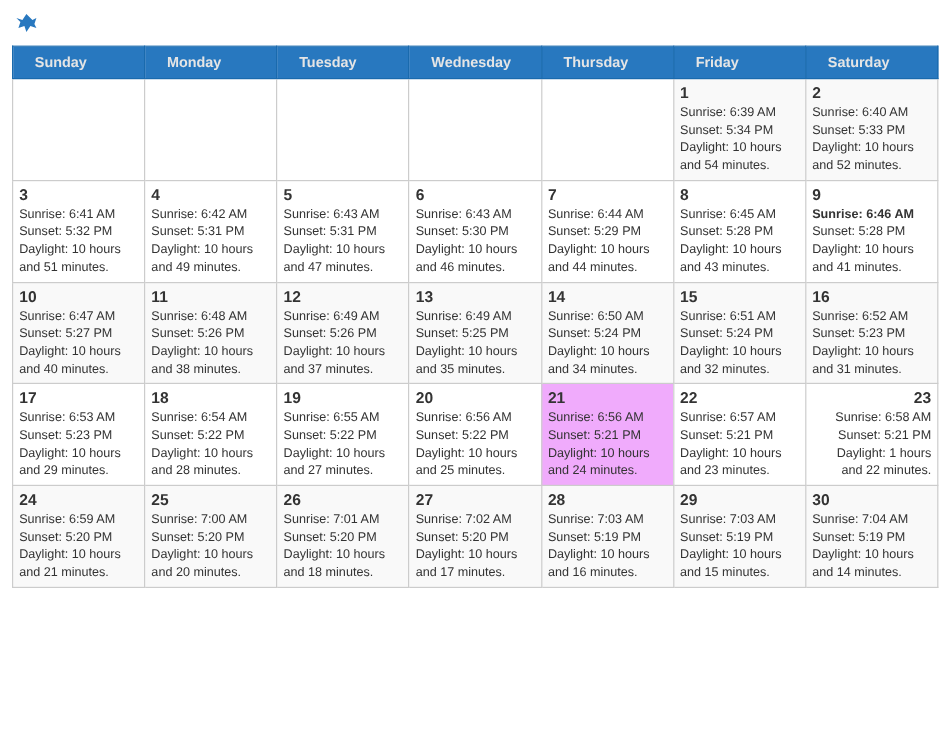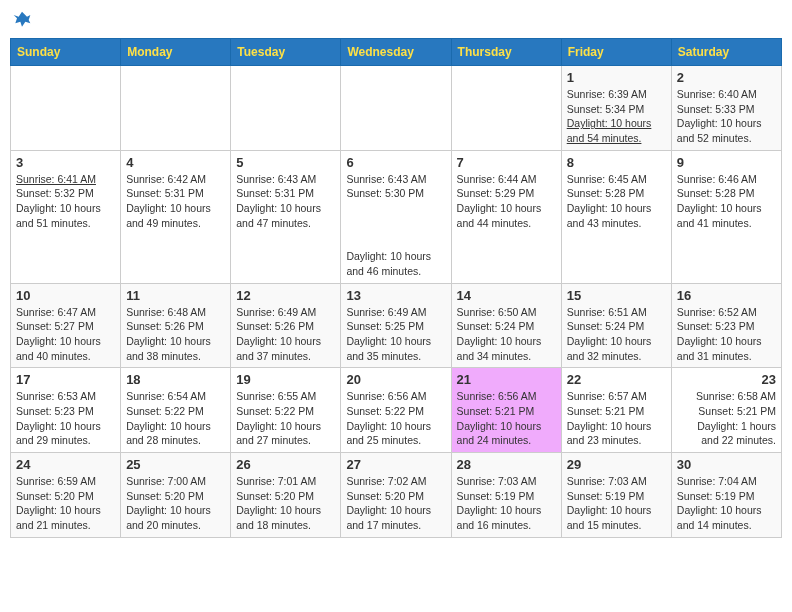--- a/index.html
+++ b/index.html
@@ -46,25 +46,25 @@
       font-size: 16px;
       color: #555;
     }
     .calendar {
       width: 100%;
       border-collapse: collapse;
       border: 1px solid #ccc;
     }
     .calendar th {
       background: #2878bf;
-      color: #fde047;
+      color: #e5e5e5;
       font-size: 12px;
       font-weight: bold;
       text-align: left;
-      padding: 6px 6px;
+      padding: 6px 18px;
       border: 1px solid #1a6aad;
     }
     .calendar td {
       vertical-align: top;
       border: 1px solid #ccc;
       padding: 4px 5px;
       font-size: 10.5px;
       color: #333;
       width: 108px;
       min-height: 80px;
@@ -126,37 +126,37 @@
         <td class="empty-cell"></td>
         <td class="empty-cell"></td>
         <td class="empty-cell"></td>
         <td class="empty-cell"></td>
         <td class="empty-cell"></td>
         <td style="background: rgb(249, 249, 249);">
           <span class="day-number">1</span>
           <div class="cell-content">
             <span style="display: block;">Sunrise: 6:39 AM</span>
             <span style="display: block;">Sunset: 5:34 PM</span>
-            <span style="display: block; text-decoration: underline;">Daylight: 10 hours and 54 minutes.</span>
+            <span style="display: block;">Daylight: 10 hours and 54 minutes.</span>
           </div>
         </td>
         <td style="background: rgb(249, 249, 249);">
           <span class="day-number">2</span>
           <div class="cell-content">
             <span style="display: block;">Sunrise: 6:40 AM</span>
             <span style="display: block;">Sunset: 5:33 PM</span>
             <span style="display: block;">Daylight: 10 hours and 52 minutes.</span>
           </div>
         </td>
       </tr>
       <tr>
         <td style="background: rgb(255, 255, 255);">
           <span class="day-number">3</span>
           <div class="cell-content">
-            <span style="display: block; text-decoration: underline;">Sunrise: 6:41 AM</span>
+            <span style="display: block;">Sunrise: 6:41 AM</span>
             <span style="display: block;">Sunset: 5:32 PM</span>
             <span style="display: block;">Daylight: 10 hours and 51 minutes.</span>
           </div>
         </td>
         <td style="background: rgb(255, 255, 255);">
           <span class="day-number">4</span>
           <div class="cell-content">
             <span style="display: block;">Sunrise: 6:42 AM</span>
             <span style="display: block;">Sunset: 5:31 PM</span>
             <span style="display: block;">Daylight: 10 hours and 49 minutes.</span>
@@ -168,21 +168,21 @@
             <span style="display: block;">Sunrise: 6:43 AM</span>
             <span style="display: block;">Sunset: 5:31 PM</span>
             <span style="display: block;">Daylight: 10 hours and 47 minutes.</span>
           </div>
         </td>
         <td style="background: rgb(255, 255, 255);">
           <span class="day-number">6</span>
           <div class="cell-content">
             <span style="display: block;">Sunrise: 6:43 AM</span>
             <span style="display: block;">Sunset: 5:30 PM</span>
-            <span style="display: block; margin-top: 48px;">Daylight: 10 hours and 46 minutes.</span>
+            <span style="display: block;">Daylight: 10 hours and 46 minutes.</span>
           </div>
         </td>
         <td style="background: rgb(255, 255, 255);">
           <span class="day-number">7</span>
           <div class="cell-content">
             <span style="display: block;">Sunrise: 6:44 AM</span>
             <span style="display: block;">Sunset: 5:29 PM</span>
             <span style="display: block;">Daylight: 10 hours and 44 minutes.</span>
           </div>
         </td>
@@ -190,21 +190,21 @@
           <span class="day-number">8</span>
           <div class="cell-content">
             <span style="display: block;">Sunrise: 6:45 AM</span>
             <span style="display: block;">Sunset: 5:28 PM</span>
             <span style="display: block;">Daylight: 10 hours and 43 minutes.</span>
           </div>
         </td>
         <td style="background: rgb(255, 255, 255);">
           <span class="day-number">9</span>
           <div class="cell-content">
-            <span style="display: block;">Sunrise: 6:46 AM</span>
+            <span style="display: block; font-weight: bold;">Sunrise: 6:46 AM</span>
             <span style="display: block;">Sunset: 5:28 PM</span>
             <span style="display: block;">Daylight: 10 hours and 41 minutes.</span>
           </div>
         </td>
       </tr>
       <tr>
         <td style="background: rgb(249, 249, 249);">
           <span class="day-number">10</span>
           <div class="cell-content">
             <span style="display: block;">Sunrise: 6:47 AM</span>

